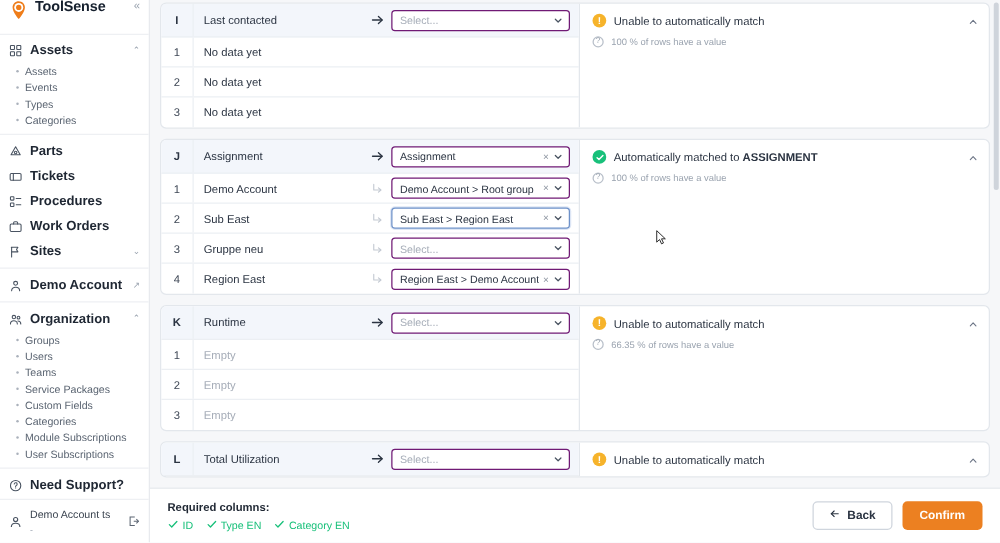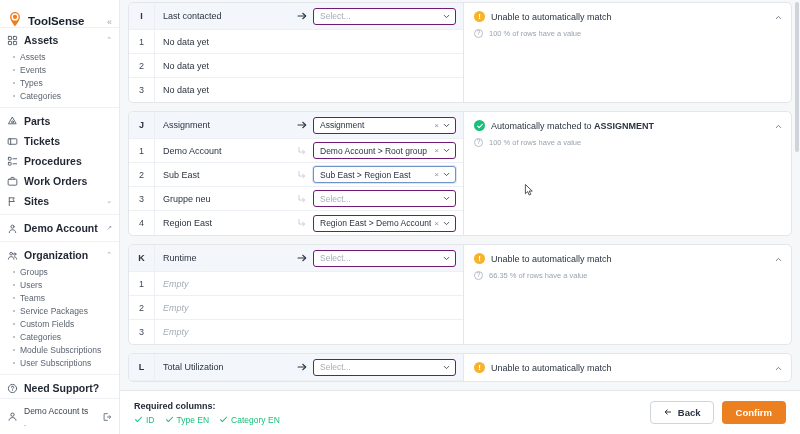--- a/index.html
+++ b/index.html
@@ -15,21 +15,21 @@
 
   
   .sidebar {
     width: 120px; height: 434px;
     background: #ffffff;
     border-right: 1px solid #e8eaee;
     display: flex; flex-direction: column;
     flex: 0 0 120px;
   }
   .brand {
-    height: 28px; display: flex; align-items: flex-end; gap: 5px;
+    height: 28px; display: flex; align-items: flex-start; gap: 5px;
     padding: 0 7px; border-bottom: 1px solid #eef0f3;
     flex: 0 0 28px;
   }
   .brand-logo { width: 16px; height: 16px; position: relative; flex: 0 0 16px; }
   .brand-name { font-size: 11.5px; font-weight: bold; letter-spacing: -0.1px; color: #16202e; }
   .collapse-btn { margin-left: auto; color: #9aa3af; font-size: 9px; line-height: 1; cursor: pointer; }
 
   .nav { flex: 1 1 auto; overflow: hidden; padding-top: 2px; }
   .nav-group { }
   .nav-top {
@@ -87,21 +87,21 @@
   .cell-idx {
     width: 26px; flex: 0 0 26px; text-align: center;
     font-size: 9px; color: #3f4856; border-right: 1px solid #eceff3;
     align-self: stretch; display:flex; align-items:center; justify-content:center;
   }
   .hrow .cell-idx { font-weight: bold; color: #2b3442; }
   .cell-name {
     flex: 1 1 auto; padding-left: 8px; font-size: 9px; color: #2b3442;
     white-space: nowrap; overflow: hidden; text-overflow: ellipsis;
   }
-  .cell-name.ph { color: #a6adb8; font-style: italic; }
+  .cell-name.ph { color: #a6adb8; }
   .cell-arrow { width: 22px; flex: 0 0 22px; display: flex; align-items: center; justify-content: center; color: #2b3442; }
   .cell-arrow.sub { color: #c3c9d2; }
   .cell-sel { width: 150px; flex: 0 0 150px; padding-right: 7px; }
 
   .select {
     height: 17px; border: 1px solid #701a75; border-radius: 3px;
     background: #fff; display: flex; align-items: center;
     padding: 0 4px 0 6px; cursor: pointer;
   }
   .select.focus { border-color: #6f92c9; box-shadow: 0 0 0 1px #dde6f5; }

